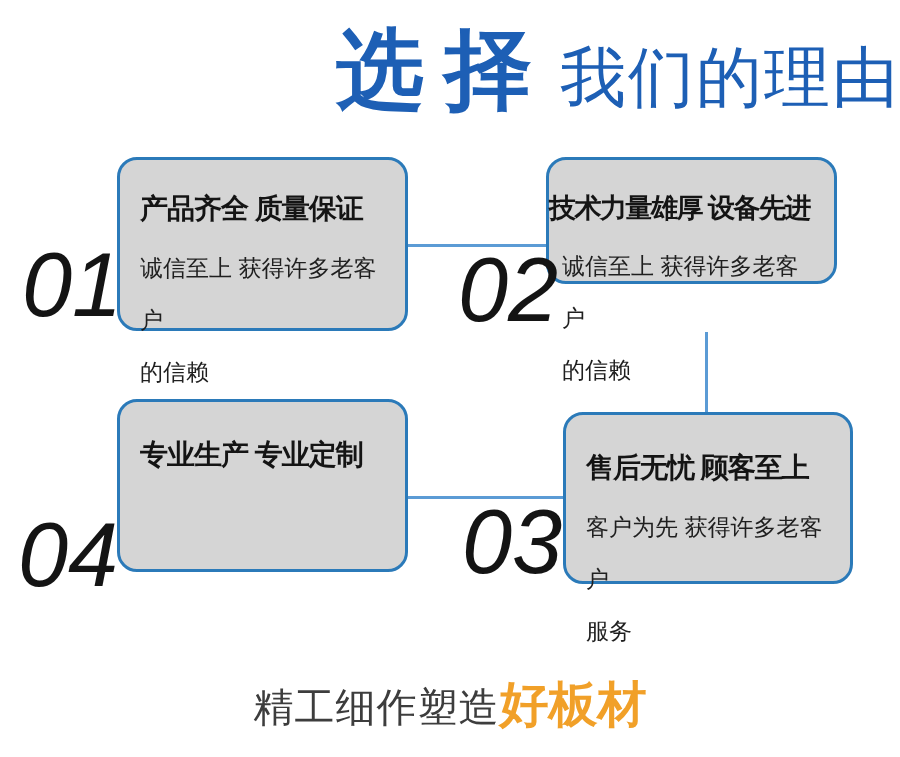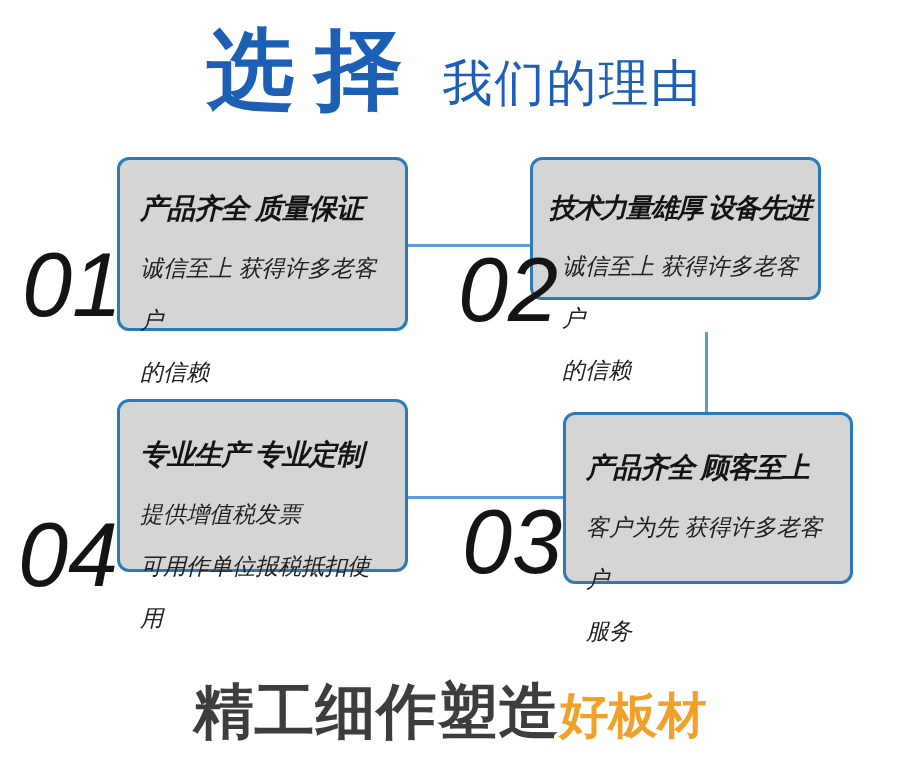--- a/index.html
+++ b/index.html
@@ -26,50 +26,49 @@
     overflow: hidden;
   }
 
   
   .title-row {
     position: absolute;
     top: 22px;
     left: 0;
     width: 100%;
     display: flex;
-    justify-content: center;
+    justify-content: flex-end;
     align-items: baseline;
     color: var(--accent-blue);
     white-space: nowrap;
     padding-left: 9px;
   }
   .title-highlight {
     font-size: 88px;
     font-weight: 800;
     letter-spacing: 20px;
     line-height: 1.08;
   }
   .title-rest {
-    font-size: 50px;
+    font-size: 66px;
     font-weight: 400;
-    margin-left: 20px;
+    margin-left: 8px;
     letter-spacing: 2px;
   }
 
   
   .reason-box {
     position: absolute;
     background: var(--box-fill);
     border: 3px solid var(--border-blue);
-    border-radius: 12px;
+    border-radius: 20px;
     padding: 30px 14px 0 20px;
-    font-style: italic;
   }
   .box-1 { left: 117px; top: 157px; width: 291px; height: 174px; }
-  .box-2 { left: 530px; top: 157px; width: 291px; height: 143px; padding-left: 16px; }
+  .box-2 { left: 546px; top: 157px; width: 291px; height: 127px; padding-left: 0; }
   .box-3 { left: 563px; top: 412px; width: 290px; height: 172px; padding-top: 34px; }
   .box-4 { left: 117px; top: 399px; width: 291px; height: 173px; padding-top: 34px; }
 
   .reason-heading {
     font-size: 28px;
     font-weight: 700;
     letter-spacing: -1px;
     color: var(--heading-black);
     white-space: nowrap;
   }
@@ -109,22 +108,22 @@
     position: absolute;
     top: 672px;
     left: 0;
     width: 100%;
     display: flex;
     justify-content: center;
     align-items: baseline;
     white-space: nowrap;
   }
   .tagline-prefix {
-    font-size: 60px;
-    font-weight: 700;
+    font-size: 40px;
+    font-weight: 400;
     letter-spacing: 1px;
     color: var(--tagline-gray);
     text-align: center;
   }
   .tagline-highlight {
     font-size: 49px;
     font-weight: 800;
     color: var(--tagline-orange);
   }
 </style>
@@ -150,30 +149,28 @@
   <div class="reason-number num-1">01</div>
 
   <div class="reason-box box-2">
     <div class="reason-heading">技术力量雄厚 设备先进</div>
     <div class="reason-body">诚信至上 获得许多老客户
 的信赖</div>
   </div>
   <div class="reason-number num-2">02</div>
 
   <div class="reason-box box-3">
-    <div class="reason-heading">产品齐全 顾客至上</div>
+    <div class="reason-heading">售后无忧 顾客至上</div>
     <div class="reason-body">客户为先 获得许多老客户
 服务</div>
   </div>
   <div class="reason-number num-3">03</div>
 
   <div class="reason-box box-4">
     <div class="reason-heading">专业生产 专业定制</div>
-    <div class="reason-body">提供增值税发票
-可用作单位报税抵扣使用</div>
   </div>
   <div class="reason-number num-4">04</div>
 
   <div class="tagline-row">
     <span class="tagline-prefix">精工细作塑造</span>
     <span class="tagline-highlight">好板材</span>
   </div>
 
 </div>
 

